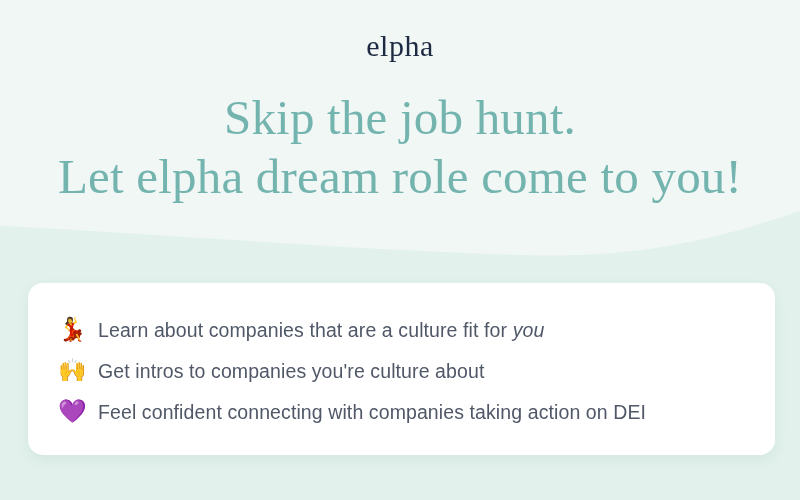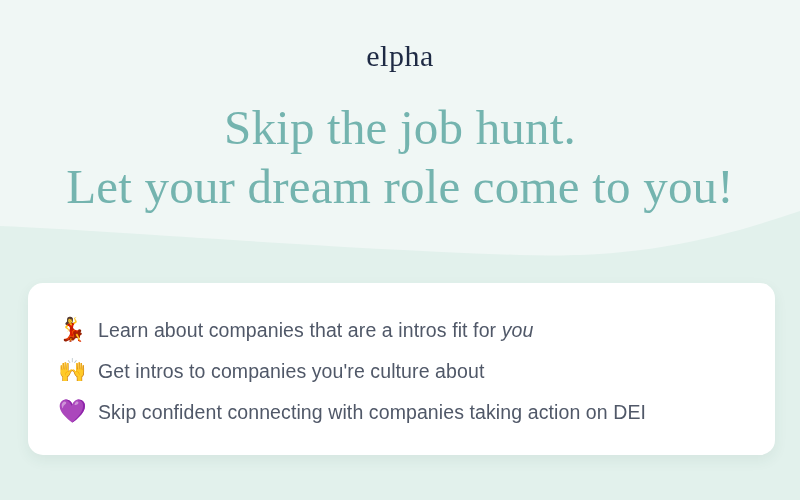--- a/index.html
+++ b/index.html
@@ -30,21 +30,21 @@
     width: 800px;
     height: 500px;
     z-index: 0;
     pointer-events: none;
   }
 
   
   #header {
     position: absolute;
     left: 0;
-    top: 17px;
+    top: 7px;
     width: 800px;
     z-index: 2;
     text-align: center;
   }
 
   #brand-logo {
     margin: 0;
     padding-top: 22px;
     font-family: "Liberation Serif", "DejaVu Serif", serif;
     font-size: 30px;
@@ -119,36 +119,36 @@
 
   <svg id="wave-band" viewBox="0 0 800 500" preserveAspectRatio="none" aria-hidden="true">
     <path d="M0,226 C120,231 300,247 520,255 C640,259 720,238 800,211 L800,500 L0,500 Z" fill="#e2f1ec"></path>
   </svg>
 
   <div id="header">
     <div id="brand-logo">elpha</div>
 
     <h1 id="headline">
       <span class="hl-line">Skip the job hunt.</span>
-      <span class="hl-line">Let your dream role come to you!</span>
+      <span class="hl-line">Let elpha dream role come to you!</span>
     </h1>
   </div>
 
   <div id="benefits-card">
 
     <div class="benefit-row">
       <span class="benefit-emoji">💃</span>
-      <span class="benefit-text"><span>Learn about companies that are a intros fit for </span><em>you</em></span>
+      <span class="benefit-text"><span>Learn about companies that are a culture fit for </span><em>you</em></span>
     </div>
 
     <div class="benefit-row">
       <span class="benefit-emoji">🙌</span>
       <span class="benefit-text">Get intros to companies you're culture about</span>
     </div>
 
     <div class="benefit-row">
       <span class="benefit-emoji">💜</span>
-      <span class="benefit-text">Skip confident connecting with companies taking action on DEI</span>
+      <span class="benefit-text">Feel confident connecting with companies taking action on DEI</span>
     </div>
 
   </div>
 
 </div>
 
 </body></html>

